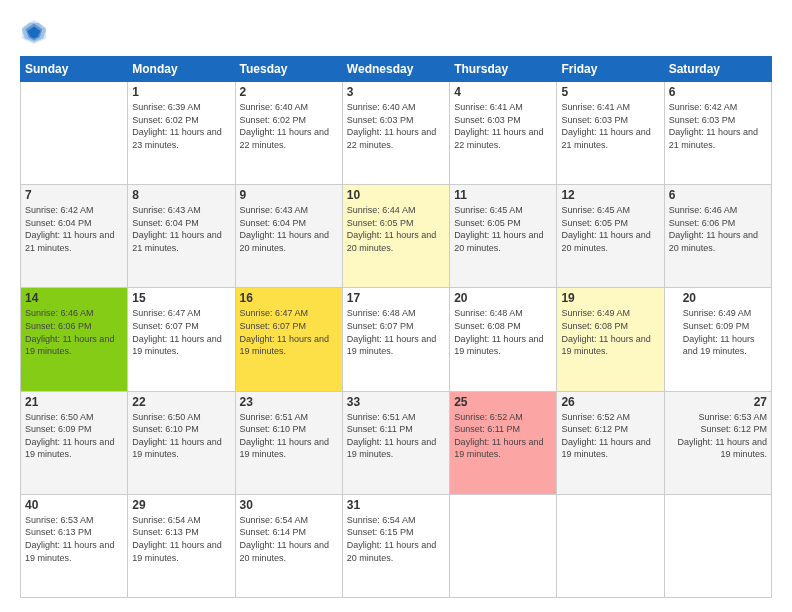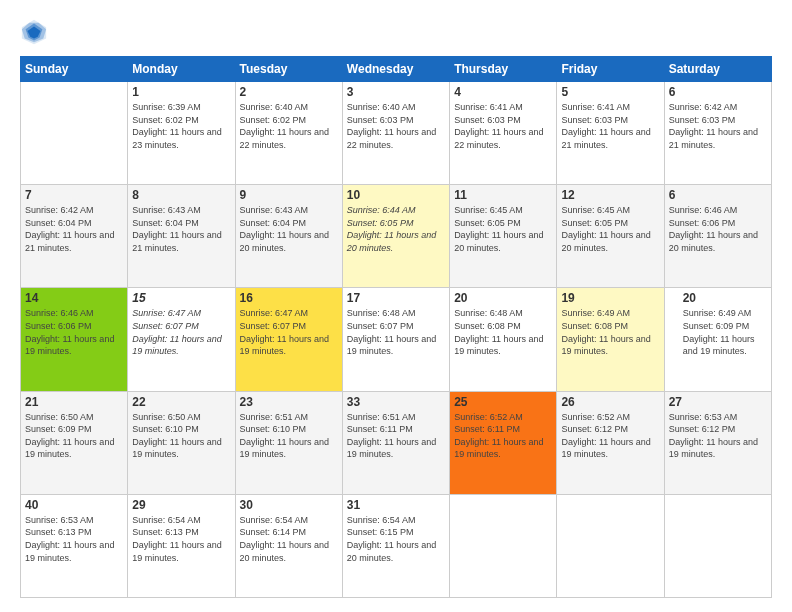--- a/index.html
+++ b/index.html
@@ -193,21 +193,21 @@
 Daylight: 11 hours and 21 minutes.</div>
           </td>
           <td style="background-color: rgb(244, 244, 244);">
             <span class="day-number">9</span>
             <div class="day-info" style="white-space: pre-line;">Sunrise: 6:43 AM
 Sunset: 6:04 PM
 Daylight: 11 hours and 20 minutes.</div>
           </td>
           <td style="background-color: #fef9c3;">
             <span class="day-number">10</span>
-            <div class="day-info" style="white-space: pre-line; font-style: italic;">Sunrise: 6:44 AM
+            <div class="day-info" style="white-space: pre-line;">Sunrise: 6:44 AM
 Sunset: 6:05 PM
 Daylight: 11 hours and 20 minutes.</div>
           </td>
           <td style="background-color: rgb(244, 244, 244);">
             <span class="day-number">11</span>
             <div class="day-info" style="white-space: pre-line;">Sunrise: 6:45 AM
 Sunset: 6:05 PM
 Daylight: 11 hours and 20 minutes.</div>
           </td>
           <td style="background-color: rgb(244, 244, 244);">
@@ -223,21 +223,21 @@
 Daylight: 11 hours and 20 minutes.</div>
           </td>
         </tr>
         <tr>
           <td style="background-color: #84cc16;">
             <span class="day-number">14</span>
             <div class="day-info" style="white-space: pre-line;">Sunrise: 6:46 AM
 Sunset: 6:06 PM
 Daylight: 11 hours and 19 minutes.</div>
           </td>
-          <td style="background-color: rgb(255, 255, 255); font-style: italic;">
+          <td style="background-color: rgb(255, 255, 255);">
             <span class="day-number">15</span>
             <div class="day-info" style="white-space: pre-line;">Sunrise: 6:47 AM
 Sunset: 6:07 PM
 Daylight: 11 hours and 19 minutes.</div>
           </td>
           <td style="background-color: #fde047;">
             <span class="day-number">16</span>
             <div class="day-info" style="white-space: pre-line;">Sunrise: 6:47 AM
 Sunset: 6:07 PM
 Daylight: 11 hours and 19 minutes.</div>
@@ -285,33 +285,33 @@
             <div class="day-info" style="white-space: pre-line;">Sunrise: 6:51 AM
 Sunset: 6:10 PM
 Daylight: 11 hours and 19 minutes.</div>
           </td>
           <td style="background-color: rgb(244, 244, 244);">
             <span class="day-number">33</span>
             <div class="day-info" style="white-space: pre-line;">Sunrise: 6:51 AM
 Sunset: 6:11 PM
 Daylight: 11 hours and 19 minutes.</div>
           </td>
-          <td style="background-color: #f97316;">
+          <td style="background-color: #fca5a5;">
             <span class="day-number">25</span>
             <div class="day-info" style="white-space: pre-line;">Sunrise: 6:52 AM
 Sunset: 6:11 PM
 Daylight: 11 hours and 19 minutes.</div>
           </td>
           <td style="background-color: rgb(244, 244, 244);">
             <span class="day-number">26</span>
             <div class="day-info" style="white-space: pre-line;">Sunrise: 6:52 AM
 Sunset: 6:12 PM
 Daylight: 11 hours and 19 minutes.</div>
           </td>
-          <td style="background-color: rgb(244, 244, 244);">
+          <td style="background-color: rgb(244, 244, 244); text-align: right;">
             <span class="day-number">27</span>
             <div class="day-info" style="white-space: pre-line;">Sunrise: 6:53 AM
 Sunset: 6:12 PM
 Daylight: 11 hours and 19 minutes.</div>
           </td>
         </tr>
         <tr>
           <td style="background-color: rgb(255, 255, 255);">
             <span class="day-number">40</span>
             <div class="day-info" style="white-space: pre-line;">Sunrise: 6:53 AM

